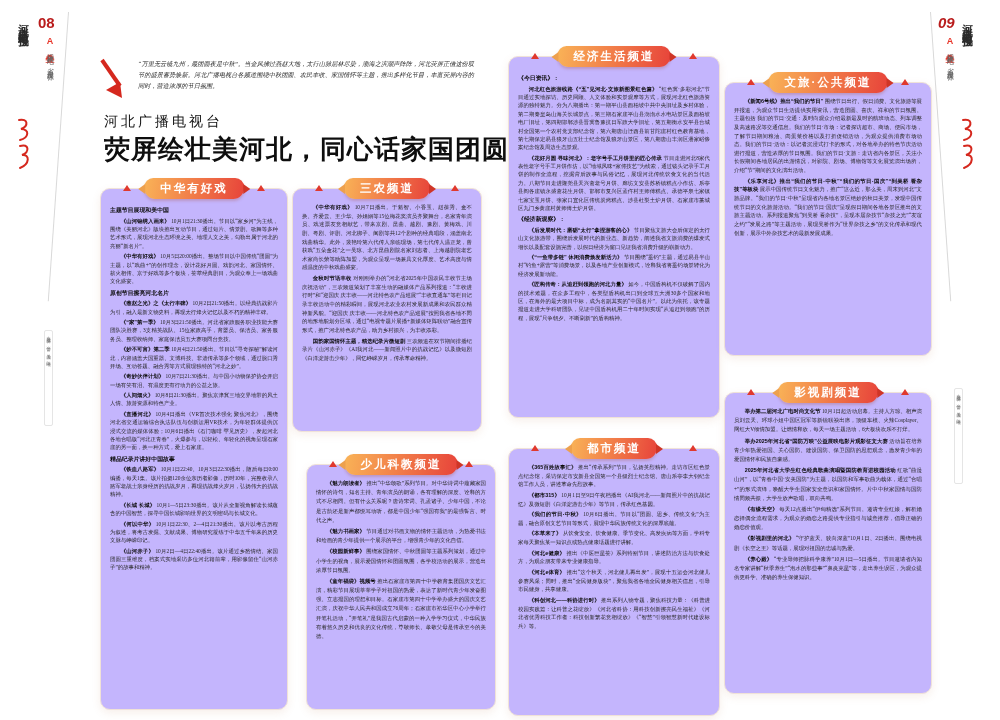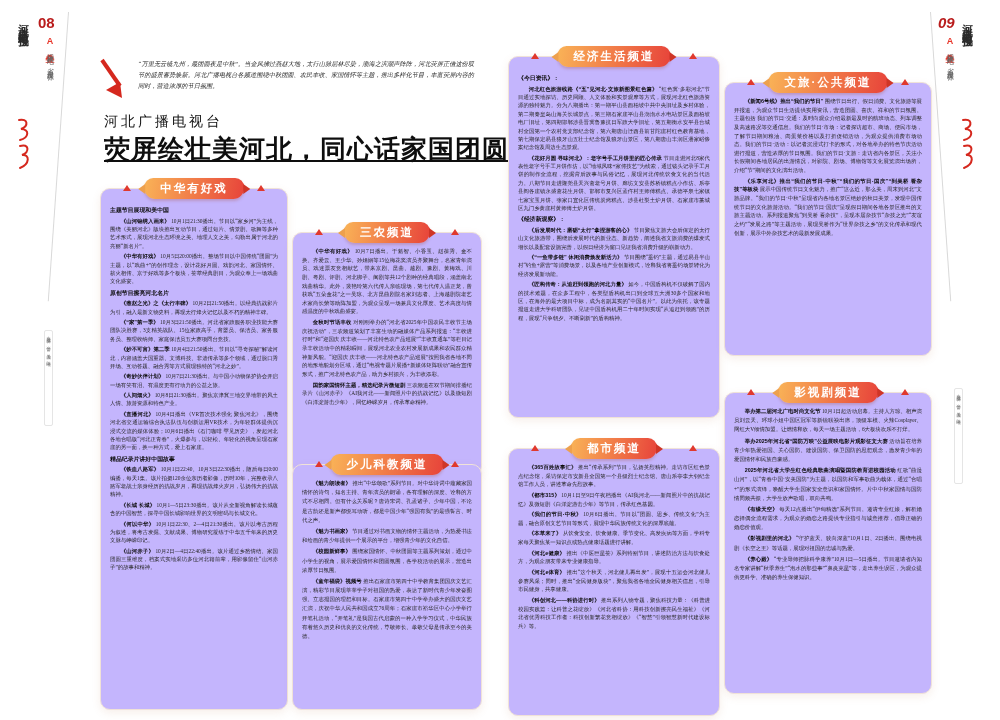--- a/index.html
+++ b/index.html
@@ -82,21 +82,21 @@
   <path d="M3 4 C12 2 13 10 5 13 C14 13 13 22 4 24 M4 30 C13 27 14 36 6 39 C14 38 14 48 4 52" stroke="#d5281e" stroke-width="2" fill="none" stroke-linecap="round"></path>
 </svg>
 <div class="abs vtext editors" style="left:954px;top:388px;">责任编辑：张蕾 美编：陈曦</div>
 
 <svg class="abs arrow-wrap" style="left:96px;top:56px;" viewBox="0 0 34 46">
   <path d="M6 4 L24 30" stroke="#d5281e" stroke-width="4" fill="none"></path>
   <path d="M26 42 L10 34 L24 26 Z" fill="#d5281e"></path>
 </svg>
 <div class="abs intro" style="left:138px;top:58px;width:336px;">“万里无云镜九州，最团圆夜是中秋”。当金风拂过燕赵大地，太行山脉层林尽染，渤海之滨潮声阵阵，河北荧屏正借这份双节的盛景蓄势焕新。河北广播电视台各频道围绕中秋团圆、农民丰收、家国情怀等主题，推出多样化节目，丰富荧屏内容的同时，营造浓厚的节日氛围。</div>
 <div class="abs kicker" style="left:104px;top:113px;">河北广播电视台</div>
-<div class="abs main-title" style="left:104px;top:132px;text-decoration:underline;">荧屏绘壮美河北，同心话家国团圆</div>
+<div class="abs main-title" style="left:104px;top:132px;">荧屏绘壮美河北，同心话家国团圆</div>
 
 <section class="card" style="left:100px;top:188px;width:186px;height:520px;">
   <div class="badge">中华有好戏</div>
   <div class="card-body">
     <p class="subhead">主题节目展现和美中国</p>
     <p class="para"><b>《山河锦绣入画来》</b> <span>10月1日21:30播出。节目以“家乡河”为主线，围绕《美丽河北》版块推出互动节目，通过短片、情景剧、歌舞等多种艺术形式，展现河北生态环境之美、地理人文之美，勾勒出属于河北的亮丽“新名片”。</span></p>
     <p class="para"><b>《中华有好戏》</b> <span>10月5日20:00播出。整场节目以中国传统“团圆”为主题，以“戏曲+”的创作理念，设计花好月圆、戏韵河北、家国情怀、薪火相传、京于好戏等多个板块，荟萃经典剧目，为观众奉上一场戏曲文化盛宴。</span></p>
     <p class="subhead">原创节目擦亮河北名片</p>
     <p class="para"><b>《燕赵之光》之《太行丰碑》</b> <span>10月2日21:50播出。以经典抗战影片为引，融入最新文物史料，再现太行烽火记忆以及不朽的精神丰碑。</span></p>
     <p class="para"><b>《“家”第一季》</b> <span>10月3日21:50播出。河北省家政服务职业技能大赛团队决胜赛，3支精英战队、15位家政高手，育婴员、保洁员、家务服务员、整理收纳师、家庭保洁员五大赛项同台竞技。</span></p>
@@ -105,30 +105,30 @@
     <p class="para"><b>《人间烟火》</b> <span>10月8日21:30播出。聚焦京津冀三地交界地带的风土人情、旅游资源和特色产业。</span></p>
     <p class="para"><b>《直播河北》</b> <span>10月4日播出《VR首次技术强化 聚焦河北》，围绕河北省交通运输综合执法队伍与创新运用VR技术，为年轻群体提供沉浸式交流的媒体体验；10月6日播出《石门咖啡 罕见历史》，发起河北各地合唱版“河北正青春”，火爆参与，以轻松、年轻化的视角呈现石家庄的另一面，换一种方式，爱上石家庄。</span></p>
     <p class="subhead">精品纪录片讲好中国故事</p>
     <p class="para"><b>《铁血八路军》</b> <span>10月1日22:40、10月3日22:30播出，随后每日0:00编播，每天1集。该片拍摄120余位亲历者影像，历时10年，完整收录八路军老战士亲身经历的抗战岁月，再现抗战烽火岁月，弘扬伟大的抗战精神。</span></p>
     <p class="para"><b>《长城 长城》</b> <span>10月1—5日23:30播出。该片从全新视角解读长城蕴含的中国智慧，探寻中国长城影响世界的文明密码与长城文化。</span></p>
     <p class="para"><b>《何以中华》</b> <span>10月1日22:30、2—4日21:30播出。该片以考古历程为叙述，将考古发掘、文献成果、博物研究凝练于中华五千年来的历史文脉与峥嵘印记。</span></p>
     <p class="para"><b>《山河赤子》</b> <span>10月2日—4日22:40播出。该片通过乡愁情结、家国团圆三重维度，档案式实地采访多位河北籍前辈，用影像留住“山河赤子”的故事和精神。</span></p>
   </div>
 </section>
 
-<section class="card" style="left:292px;top:188px;width:188px;height:242px;margin-top:44px;">
+<section class="card" style="left:292px;top:188px;width:188px;height:242px;">
   <div class="badge">三农频道</div>
   <div class="card-body lh16">
     <p class="para"><b>《中华有好戏》</b> <span>10月7日播出。于魁智、小香玉、赵葆秀、金不换、齐爱云、王少华、孙娟娟等15位梅花奖演员齐聚舞台，名家青年演员、戏迷票友竞相献艺，带来京剧、昆曲、越剧、豫剧、黄梅戏、川剧、粤剧、评剧、河北梆子、闽剧等共12个剧种的经典唱段，涵盖南北戏曲精华。此外，裴艳玲第六代传人亲临现场，第七代传人温正龙，曾获戏“五朵金花”之一吴琼、北方昆曲剧院名家刘志者、上海越剧院老艺术家尚长荣等助阵加盟，为观众呈现一场兼具文化厚度、艺术高度与情感温度的中秋戏曲盛宴。</span></p>
     <p class="para"><b>金秋时节话丰收</b> <span>对刚刚举办的“河北省2025年中国农民丰收节主场庆祝活动”，三农频道策划了丰富生动的融媒体产品系列报道：“丰收进行时”和“迎国庆 庆丰收——河北特色农产品巡展”“丰收直通车”等栏目记录丰收活动中的精彩瞬间，展现河北农业农村发展新成果和农民群众精神新风貌。“迎国庆 庆丰收——河北特色农产品巡展”按照我省各地不同的地形地貌划分区域，通过“电视专题片展播+新媒体矩阵联动”融合宣传形式，推广河北特色农产品，助力乡村振兴，为丰收添彩。</span></p>
     <p class="para"><b>国韵家国情怀主题，精选纪录片微短剧</b> <span>三农频道在双节期间排播纪录片《山河赤子》《AI我河北——新闻照片中的抗战记忆》以及微短剧《白洋淀游击少年》，回忆峥嵘岁月，传承革命精神。</span></p>
   </div>
 </section>
 
-<section class="card" style="left:292px;top:464px;width:188px;height:244px;">
+<section class="card" style="left:306px;top:464px;width:188px;height:244px;">
   <div class="badge">少儿科教频道</div>
   <div class="card-body lh17">
     <p class="para"><b>《魅力朗读者》</b> <span>推出“中华颂歌”系列节目。对中华诗词中蕴藏家国情怀的诗句，知名主持、青年演员的朗诵，各有理解的深度、诠释的方式不尽相同。但有什么关系呢？唐诗宋词、孔孟诸子、少年中国，不论是古韵还是新声都悦耳动听，都是中国少年“强国有我”的最强誓言、时代之声。</span></p>
     <p class="para"><b>《魅力书画家》</b> <span>节目通过对书画文物的情怀主题活动，为热爱书法和绘画的青少年提供一个展示的平台，增强青少年的文化自信。</span></p>
     <p class="para"><b>《校园新鲜事》</b> <span>围绕家国情怀、中秋团圆等主题系列策划，通过中小学生的视角，展示爱国情怀和团圆氛围，各学校活动的展示，营造出浓厚节日氛围。</span></p>
     <p class="para"><b>《童年福袋》视频号</b> <span>推出石家庄市第四十中学教育集团国庆文艺汇演，精彩节目展现莘莘学子对祖国的热爱，表达了新时代青少年发奋图强、立志报国的理想和目标。石家庄市第四十中学举办盛大的国庆文艺汇演，庆祝中华人民共和国成立76周年；石家庄市裕华区中心小学举行开笔礼活动，“开笔礼”是我国古代启蒙的一种入学学习仪式，中华民族有着悠久历史和优良的文化传统，尊敬师长、孝敬父母是传承至今的美德。</span></p>
   </div>
 </section>
 
 <section class="card" style="left:508px;top:56px;width:210px;height:360px;">

